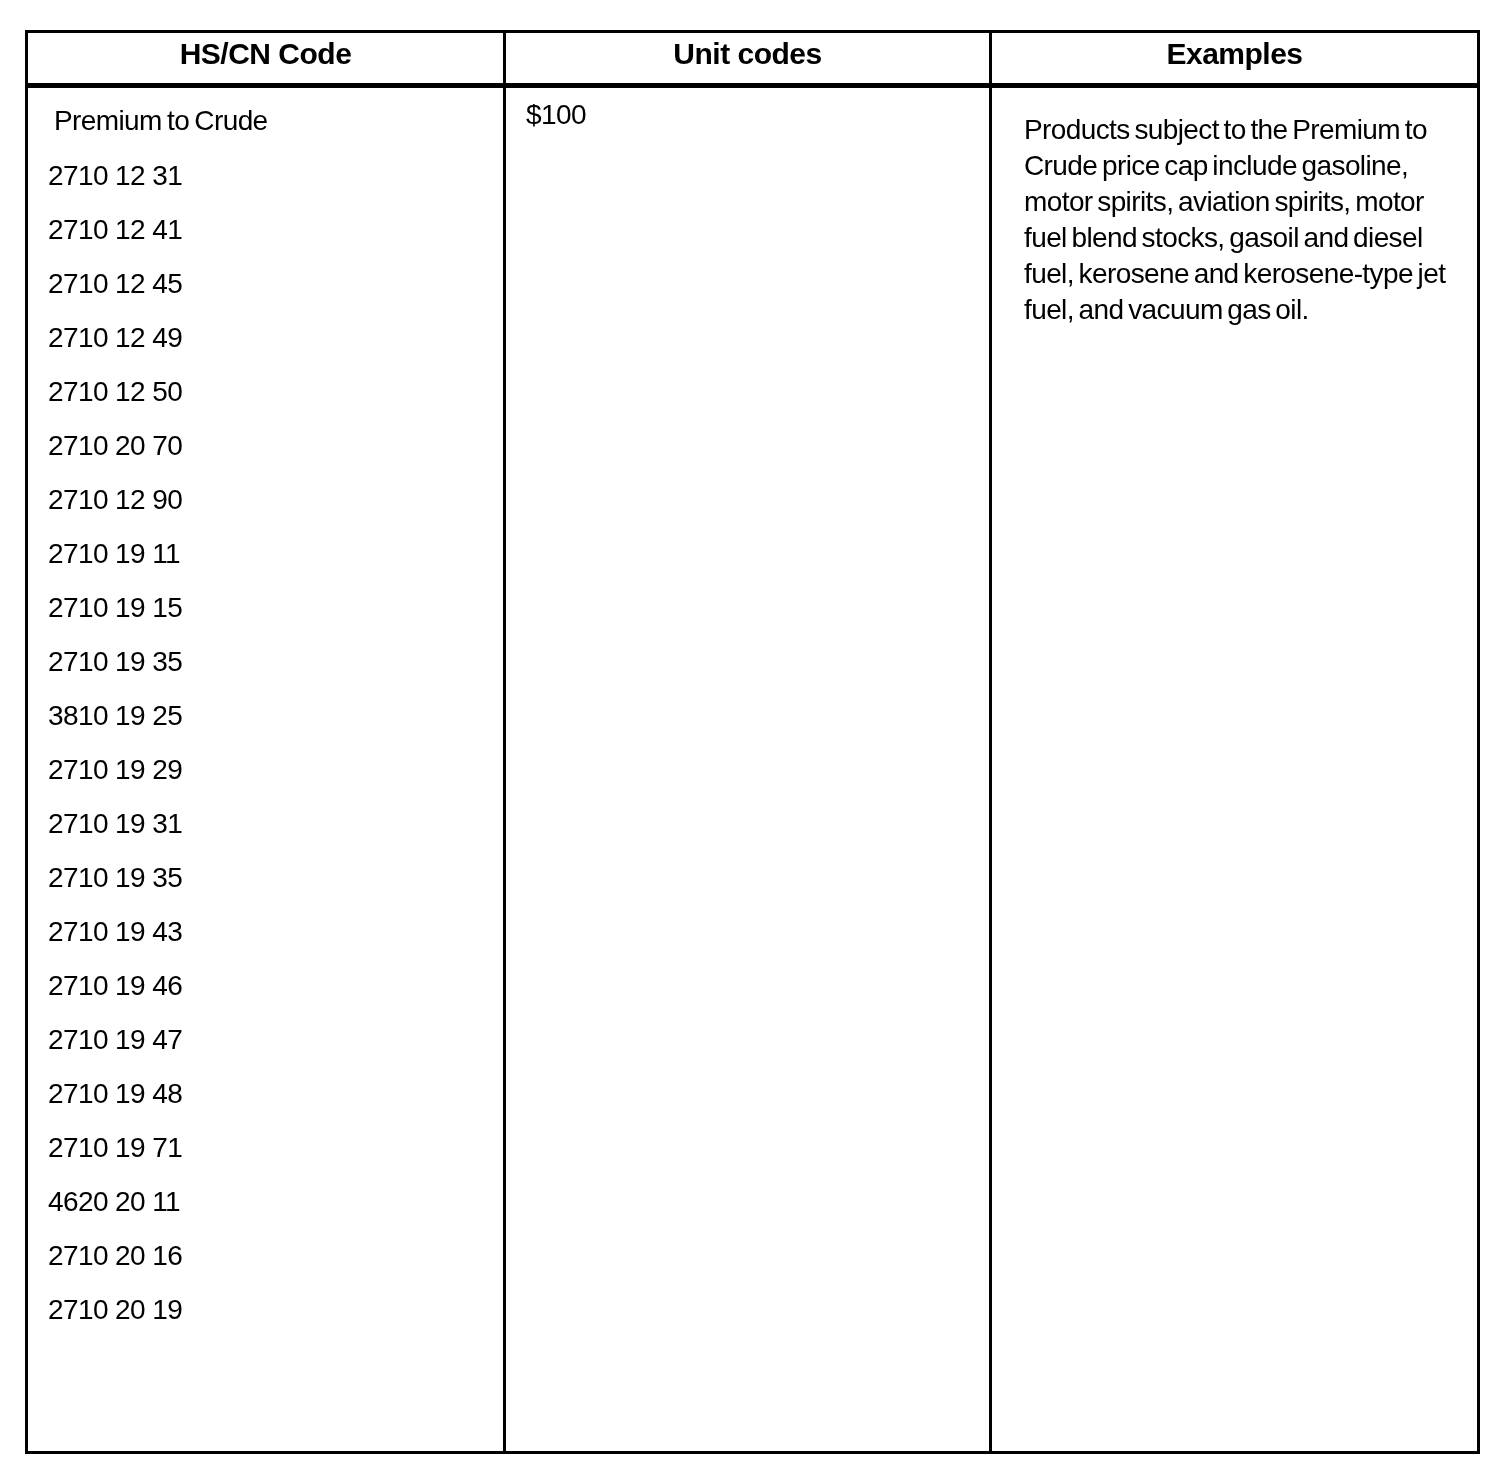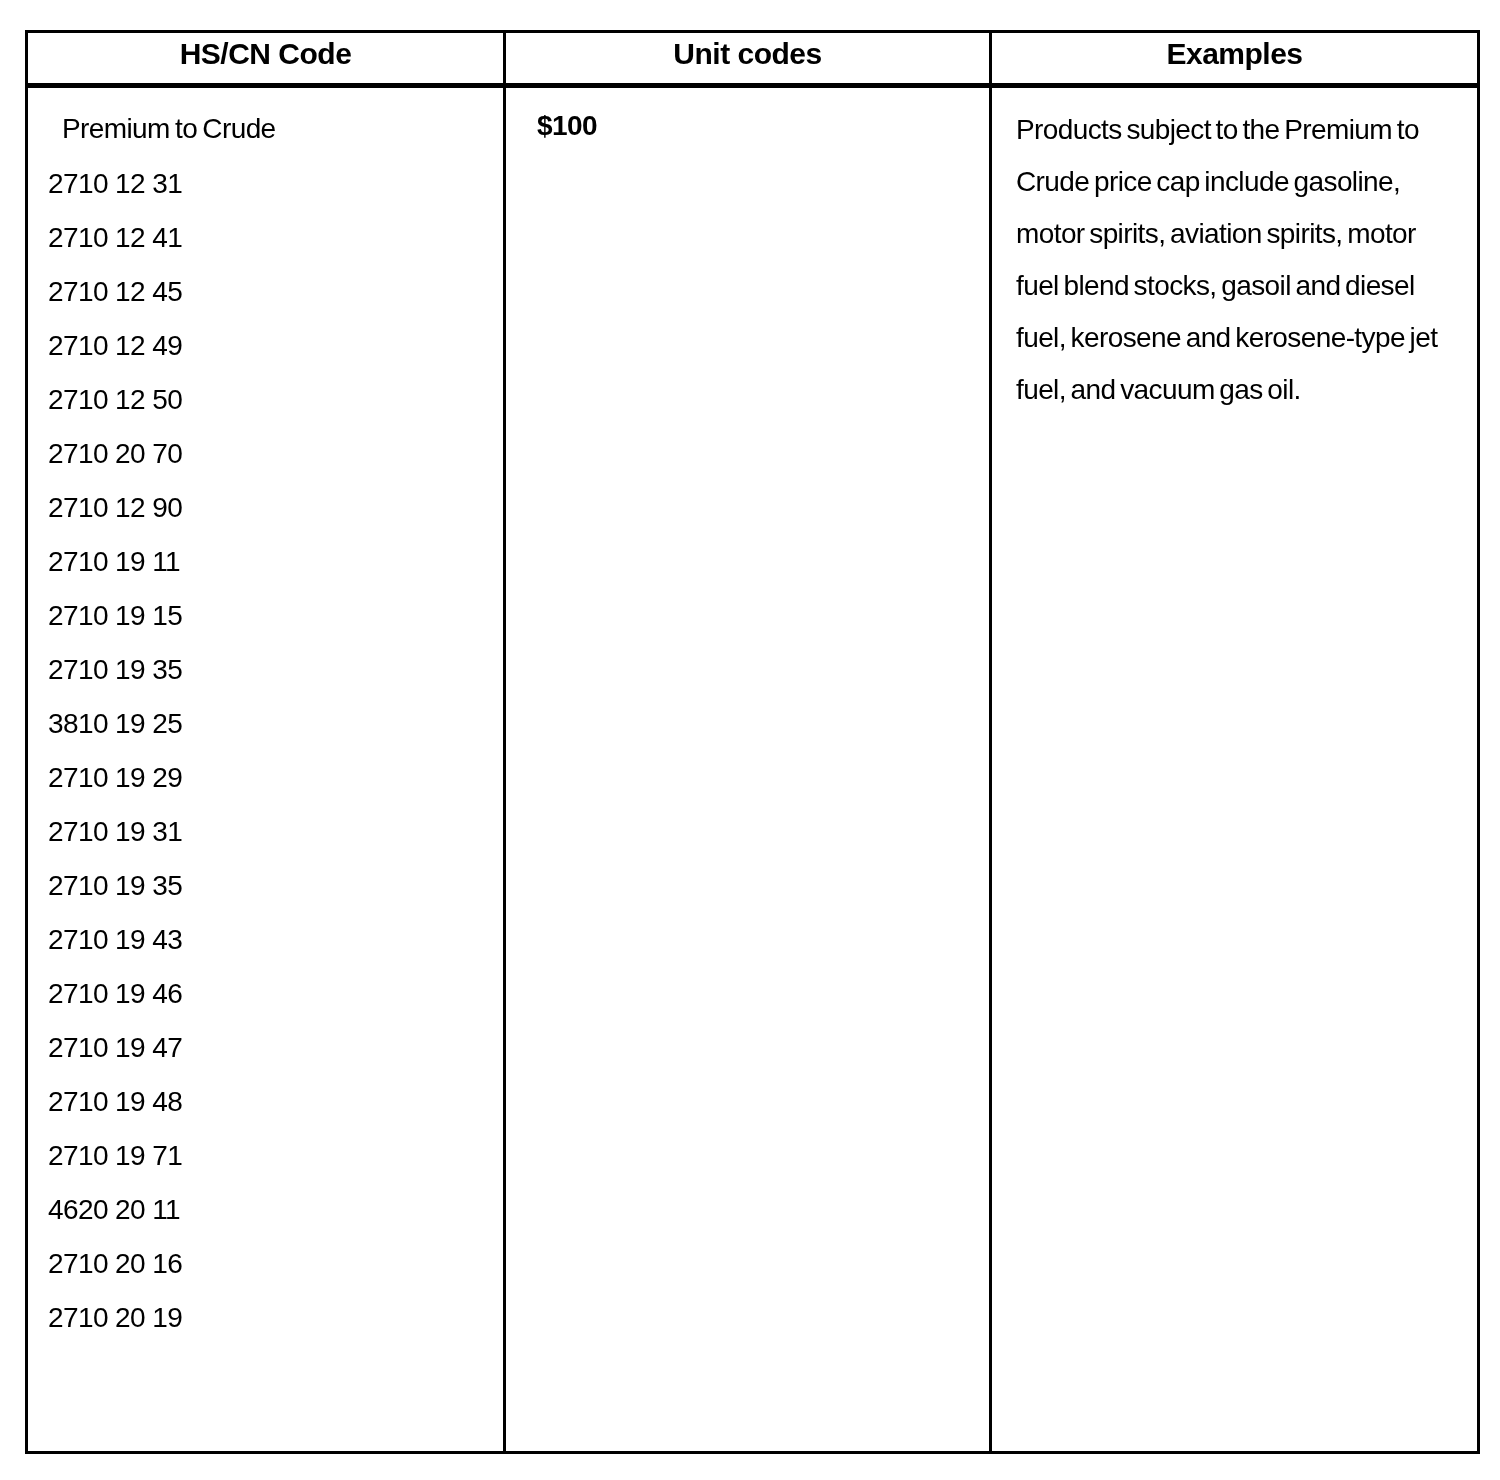--- a/index.html
+++ b/index.html
@@ -45,37 +45,36 @@
   }
   td {
     vertical-align: top;
     padding: 12px 18px 12px 20px;
     font-size: 28px;
     letter-spacing: -0.6px;
   }
   tr.row-main { height: 1234px; }
   tr.row-other { height: 136px; }
   .category {
-    margin: 14px;
+    margin: 6px;
     line-height: 30px;
     word-spacing: -2px;
   }
   .code-line {
     margin-top: 25px;
     line-height: 29px;
     white-space: nowrap;
   }
   .unit-price {
-    margin: 11px;
+    margin: 0;
     line-height: 30px;
-    font-weight: bold;
   }
   .examples {
-    margin: 4px;
-    line-height: 52px;
+    margin: 12px;
+    line-height: 36px;
     word-spacing: -2.5px;
   }
 </style>
 </head>
 <body>
 
 <div class="page">
   <table class="price-table">
     <colgroup>
       <col class="c1">

